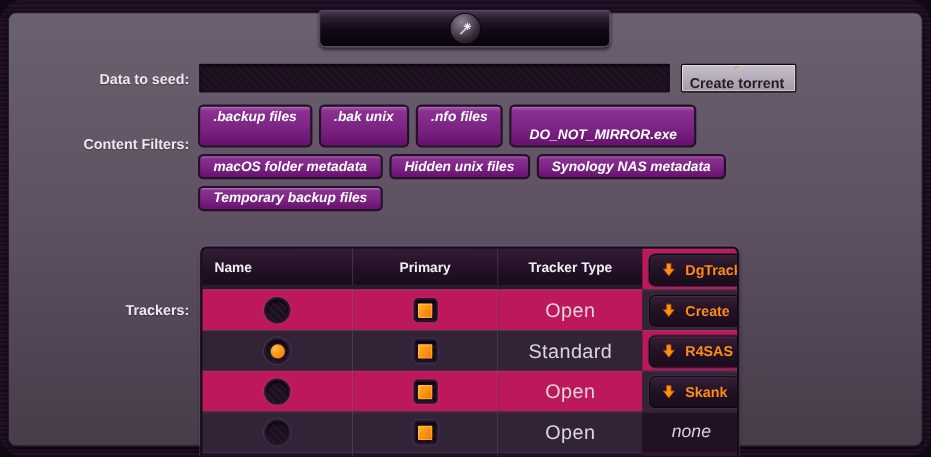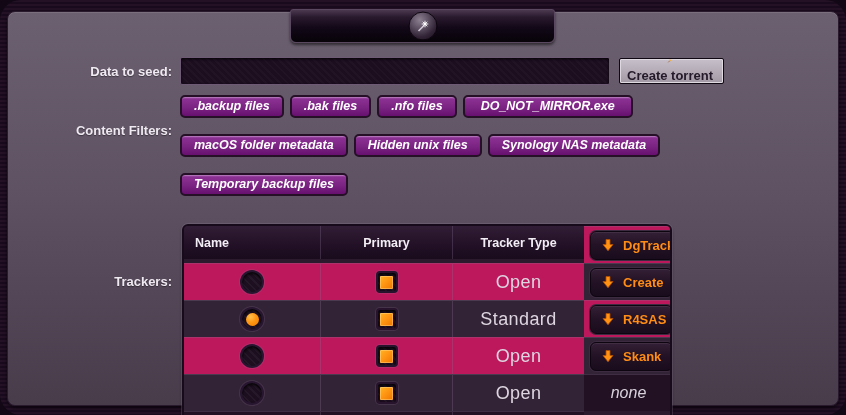--- a/index.html
+++ b/index.html
@@ -52,21 +52,21 @@
   .create-btn {
     position:absolute; left:619px; top:58px; height:26px; padding:0 10px 0 7px;
     display:flex; align-items:center; gap:5px;
     background: linear-gradient(180deg, #c7bfca 0%, #b3aab6 55%, #a299a6 100%);
     border:1px solid #100813; border-radius:2px;
     box-shadow: inset 0 0 0 1px #ded8e0;
     font-weight:bold; font-size:13px; color:#241a29; cursor:pointer;flex-direction:column;
   }
 
   
-  .chips { position:absolute; left:180px; top:95px; width:540px; display:flex; flex-direction:column; gap:16px; }
+  .chips { position:absolute; left:180px; top:95px; width:540px; display:flex; flex-direction:column; gap:6px; }
   .chip-row { display:flex; gap:6px; }
   .chip {
     padding:2px 12px 3px; border:2px solid #261028; border-radius:5px;
     background: linear-gradient(180deg, #a45bac 0%, #8b3093 12%, #7b2483 55%, #671070 100%);
     box-shadow: inset 0 1px 0 rgba(255,255,255,0.18);
     color:#ffffff; font-weight:bold; font-style:italic; font-size:12.5px;
     white-space:nowrap; cursor:pointer;
   }
 
   
@@ -166,23 +166,23 @@
       </g>
       <circle cx="11" cy="5.5" r="1.8" fill="#ffdf6e" stroke="#ff8c00" stroke-width="0.8"></circle>
     </svg>
     <span>Create torrent</span>
   </button>
 
   <div class="side-label" style="top:123px">Content Filters:</div>
   <div class="chips">
     <div class="chip-row">
       <span class="chip">.backup files</span>
-      <span class="chip">.bak files</span>
+      <span class="chip">.bak unix</span>
       <span class="chip">.nfo files</span>
-      <span class="chip" style="padding:2px 16px 3px">DO_NOT_MIRROR.exe</span>
+      <span class="chip" style="padding:18px 16px 3px">DO_NOT_MIRROR.exe</span>
     </div>
     <div class="chip-row">
       <span class="chip">macOS folder metadata</span>
       <span class="chip">Hidden unix files</span>
       <span class="chip">Synology NAS metadata</span>
     </div>
     <div class="chip-row">
       <span class="chip">Temporary backup files</span>
     </div>
   </div>

